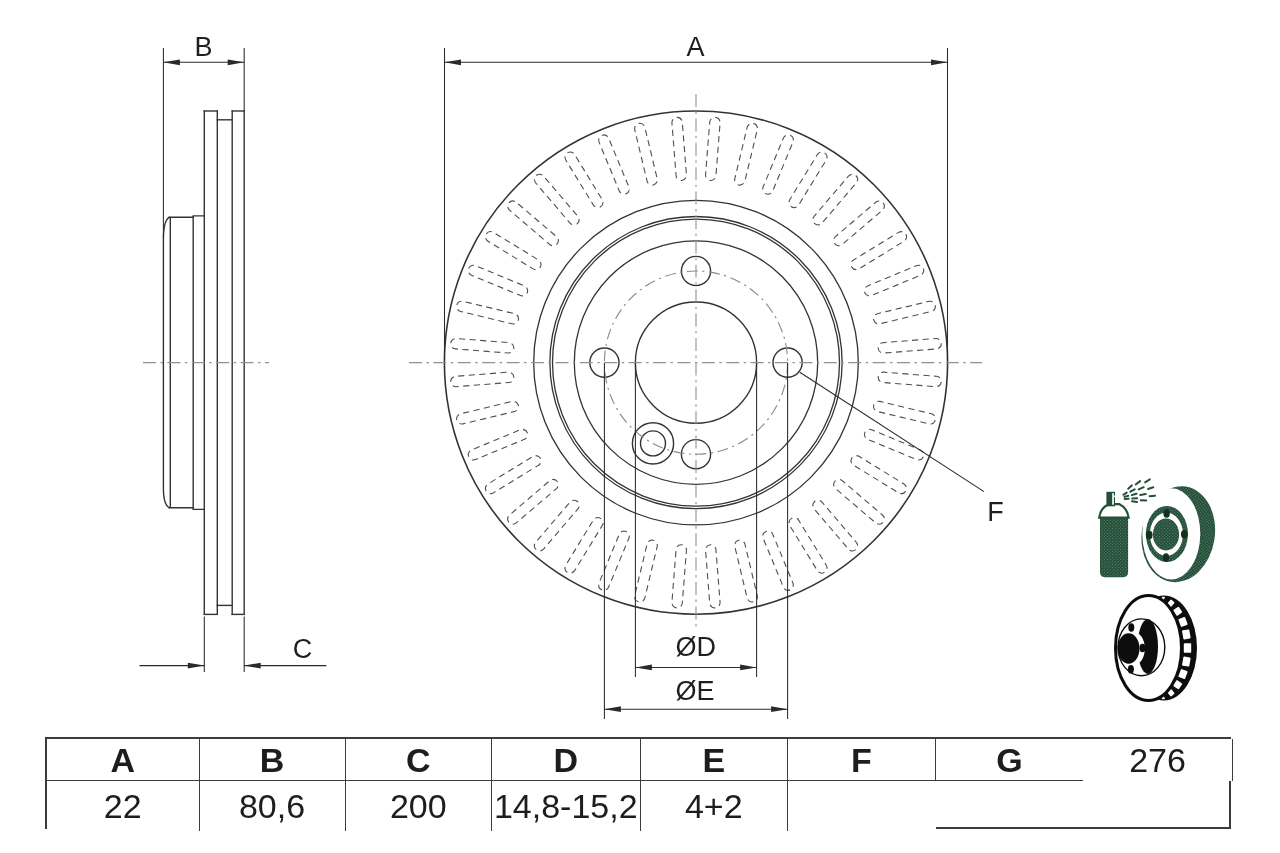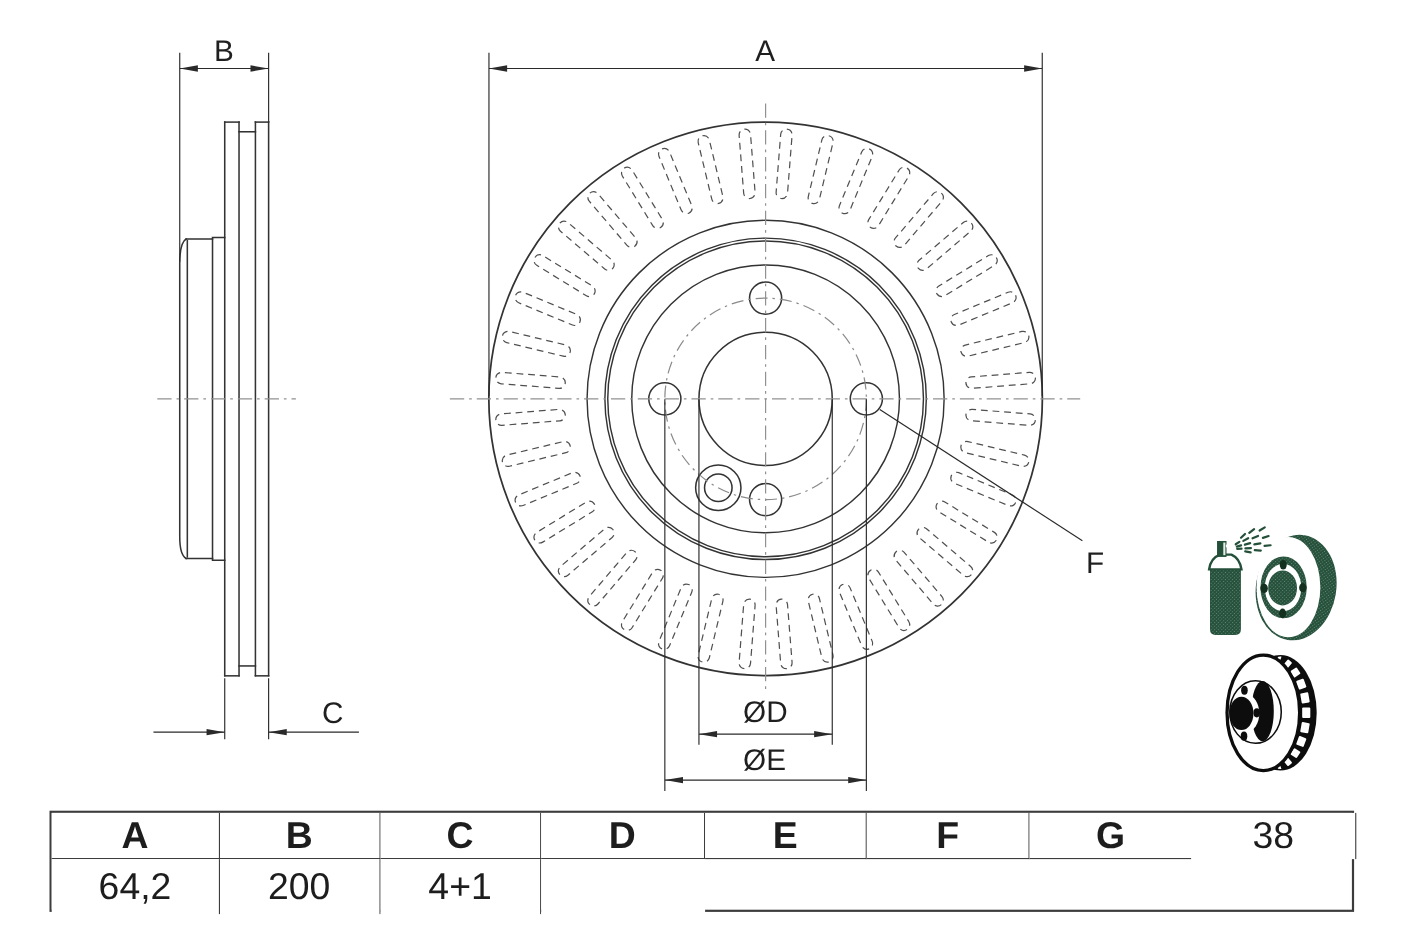--- a/index.html
+++ b/index.html
@@ -259,20 +259,22 @@
 </svg>
 
 <div class="spec-table">
   <div class="cell head">A</div>
   <div class="cell head">B</div>
   <div class="cell head">C</div>
   <div class="cell head">D</div>
   <div class="cell head">E</div>
   <div class="cell head">F</div>
   <div class="cell head last">G</div>
-  <div class="cell">38</div>
-  <div class="cell">64,2</div>
+  <div class="cell">276</div>
+  <div class="cell">22</div>
+  <div class="cell">80,6</div>
   <div class="cell">200</div>
-  <div class="cell">4+1</div>
+  <div class="cell">14,8-15,2</div>
+  <div class="cell">4+2</div>
   <div class="cell last"></div>
 </div>
 
 </div>
 
 </body></html>

